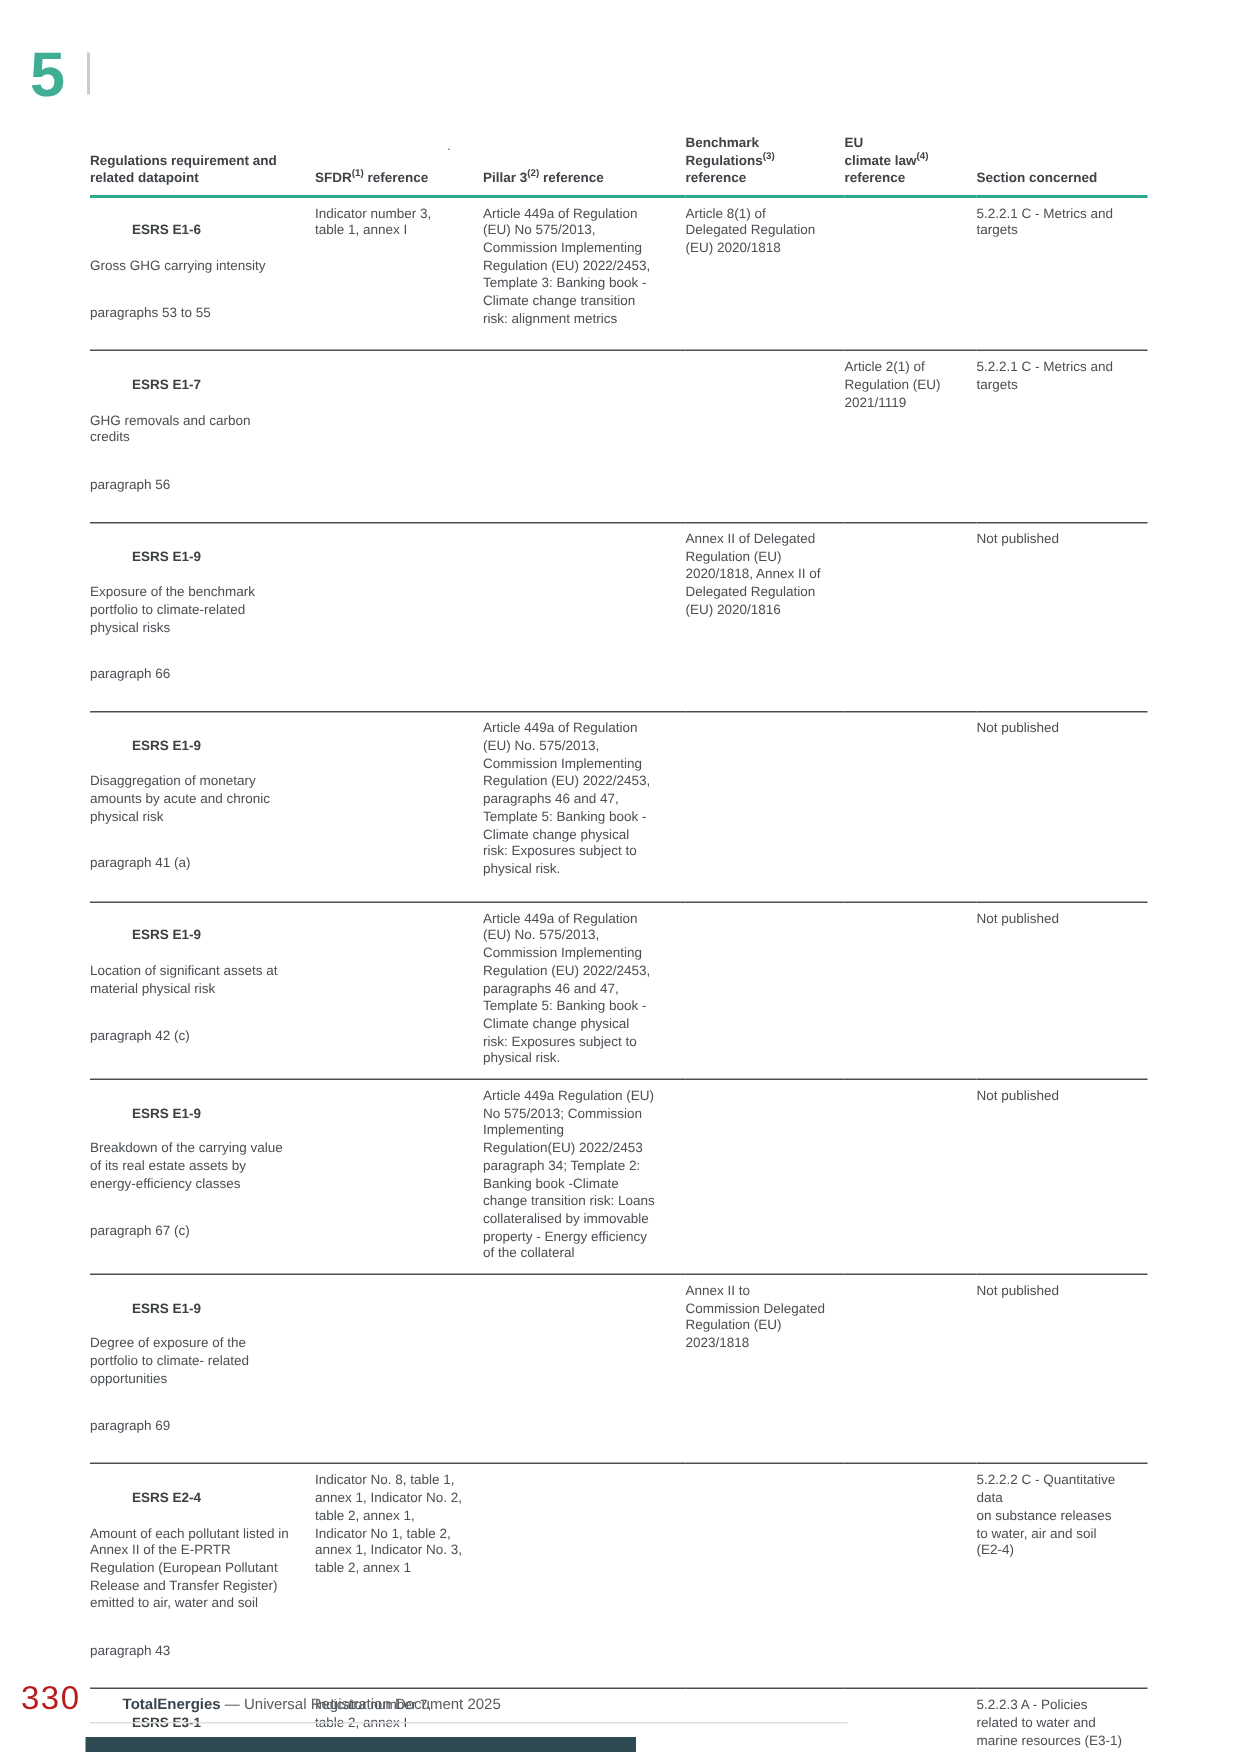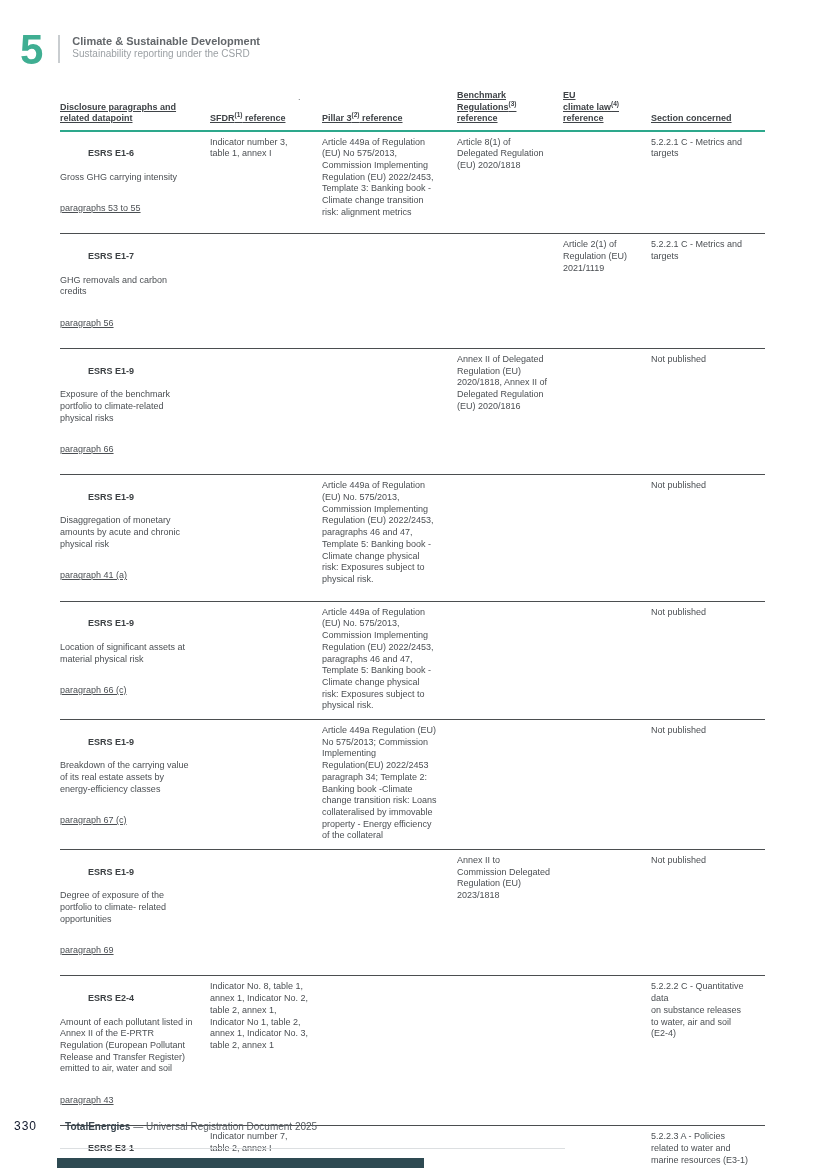--- a/index.html
+++ b/index.html
@@ -25,68 +25,64 @@
   .chapter-title{font-size:11px;font-weight:bold;color:#63676b;line-height:13px;}
   .chapter-subtitle{font-size:10px;color:var(--subtitle);line-height:12px;}
   .stray-mark{position:absolute;top:92px;left:298px;font-size:9px;color:#6a6e72;}
   
   .table-wrap{position:absolute;left:60px;top:90px;width:705px;}
   table{border-collapse:collapse;table-layout:fixed;width:705px;}
   col.c1{width:150px;}col.c2{width:112px;}col.c3{width:135px;}
   col.c4{width:106px;}col.c5{width:88px;}col.c6{width:114px;}
   th{
     text-align:left;vertical-align:bottom;font-size:9px;font-weight:bold;color:#3f4347;
-    line-height:11.5px;padding:0 10px 5px 0;border-bottom:2px solid var(--header-rule);text-decoration:underline;
+    line-height:11.5px;padding:0 10px 5px 0;border-bottom:2px solid var(--header-rule);
   }
   th sup{font-size:6.5px;line-height:0;}
   td{
     vertical-align:top;font-size:9px;line-height:11.7px;color:var(--text);
     padding:5px 12px 7px 0;white-space:pre-line;border-bottom:1.5px solid var(--row-rule);
   }
   tbody tr:last-child td{border-bottom:2px solid var(--table-end-rule);}
   .code{font-weight:bold;color:var(--text-bold);margin-left:28px;}
-  .para{margin-top:8px;text-decoration:underline;}
+  .para{margin-top:8px;}
   
   .footer{position:absolute;left:14px;top:1119px;display:flex;align-items:baseline;}
-  .page-num{font-size:12px;color:#0f172a;letter-spacing:1px;font-weight:400;}
+  .page-num{font-size:22px;color:#b91c1c;letter-spacing:1px;font-weight:400;}
   .footer-text{margin-left:28px;font-size:10px;color:#565c61;}
   .footer-text b{color:#39454e;}
   .footer-rule{position:absolute;left:60px;top:1148px;width:505px;height:1px;background:#dcdfe1;}
   .bottom-bar{position:absolute;left:57px;top:1158px;width:367px;height:10px;background:var(--footer-bar);}
 </style>
 </head>
 <body>
 
 <div class="page">
 
   <div class="chapter">
     <div class="chapter-num">5</div>
     <div class="chapter-divider"></div>
-    <div class="chapter-titles">
-      <div class="chapter-title">Climate &amp; Sustainable Development</div>
-      <div class="chapter-subtitle">Sustainability reporting under the CSRD</div>
-    </div>
   </div>
 
   <div class="stray-mark">.</div>
 
   <div class="table-wrap">
     <table>
       <colgroup>
         <col class="c1">
           <col class="c2">
           <col class="c3">
           <col class="c4">
           <col class="c5">
           <col class="c6">
       </colgroup>
       <thead>
         <tr id="header-row">
             <th>
-              <div>Disclosure paragraphs and</div>
+              <div>Regulations requirement and</div>
               <div>related datapoint</div>
             </th>
             <th>
               <div>SFDR<sup>(1)</sup> reference</div>
             </th>
             <th>
               <div>Pillar 3<sup>(2)</sup> reference</div>
             </th>
             <th>
               <div>Benchmark</div>
@@ -180,21 +176,21 @@
 physical risk.</td>
       <td></td>
       <td></td>
       <td>Not published</td>
     </tr>
           <tr>
       <td>
         <div class="code">ESRS E1-9</div>
         <div class="desc">Location of significant assets at
 material physical risk</div>
-        <div class="para">paragraph 66 (c)</div>
+        <div class="para">paragraph 42 (c)</div>
       </td>
       <td></td>
       <td>Article 449a of Regulation
 (EU) No. 575/2013,
 Commission Implementing
 Regulation (EU) 2022/2453,
 paragraphs 46 and 47,
 Template 5: Banking book -
 Climate change physical
 risk: Exposures subject to

